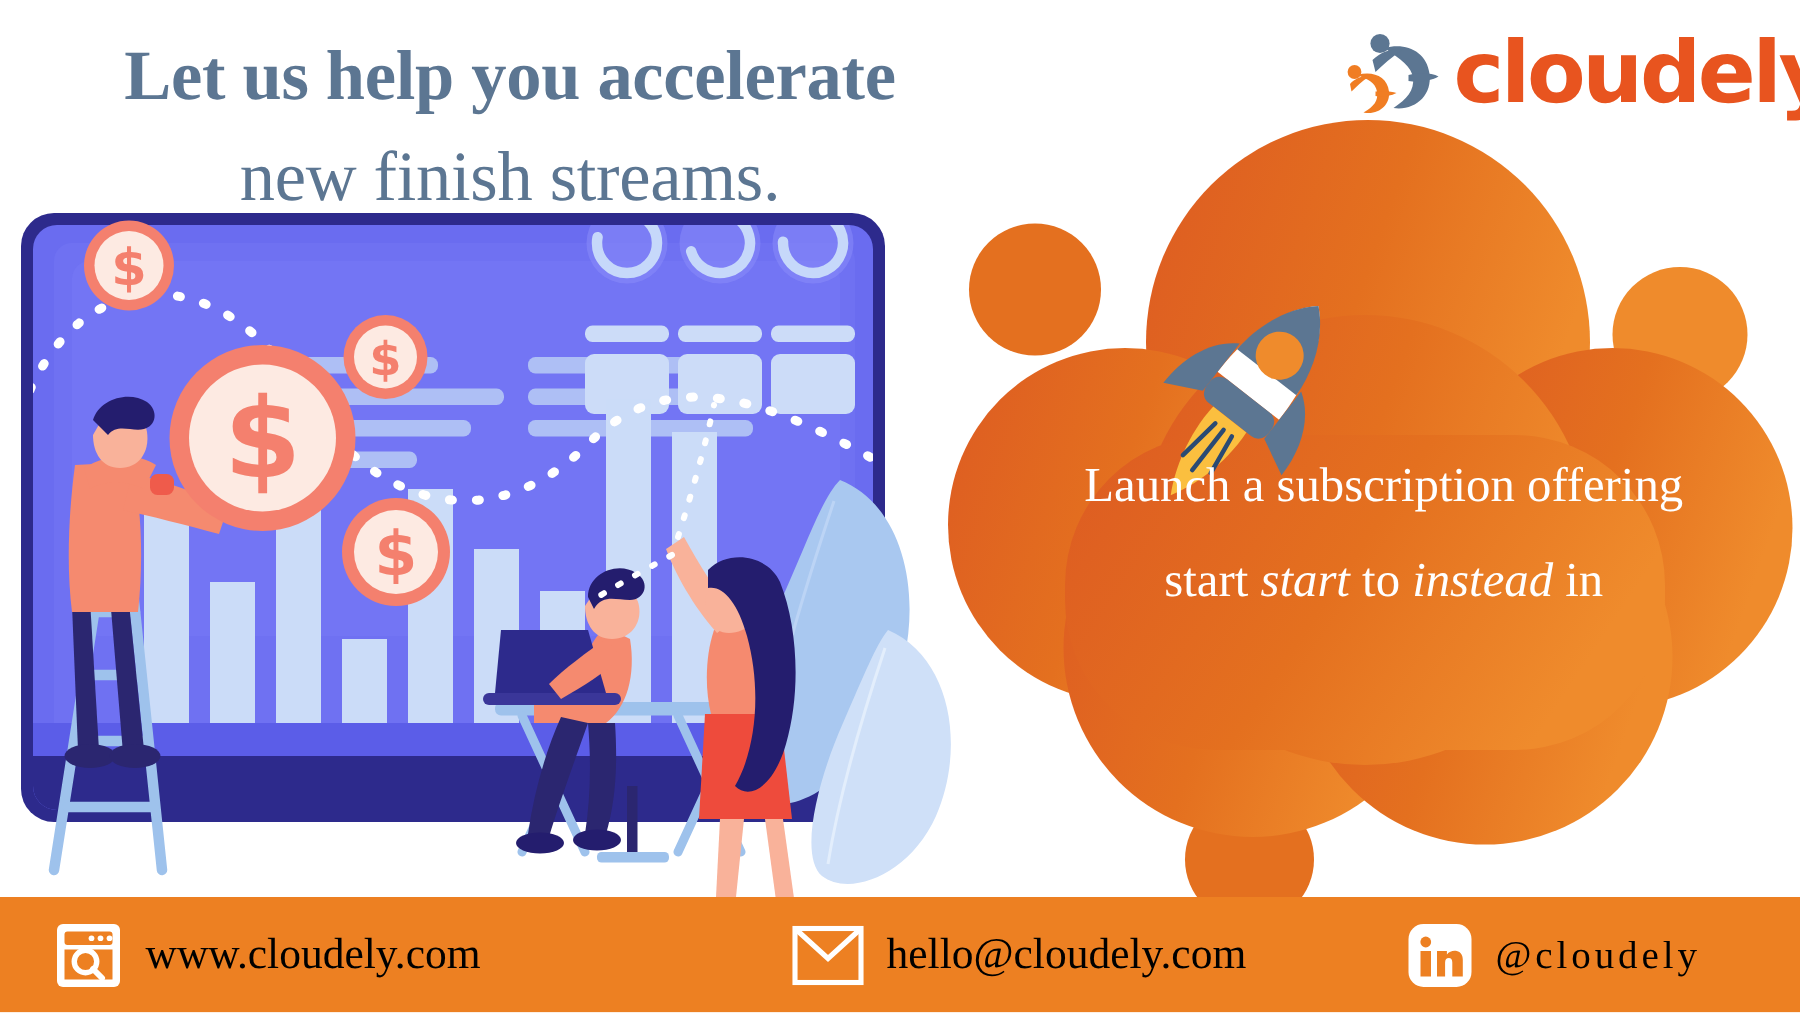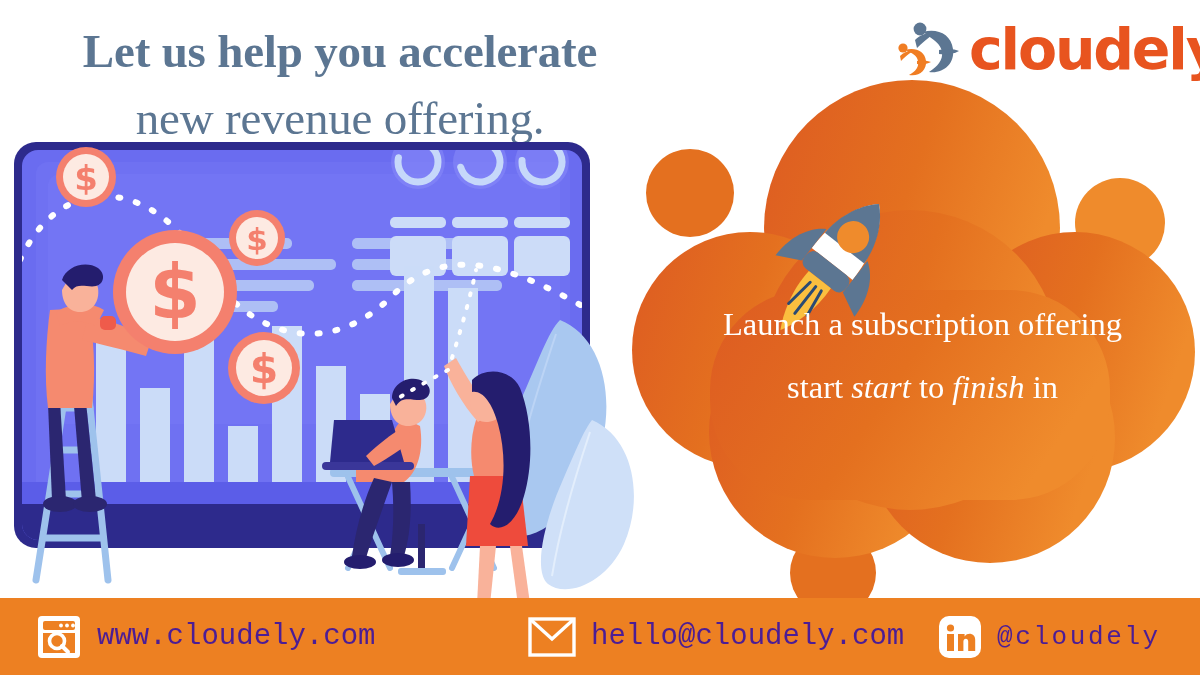--- a/index.html
+++ b/index.html
@@ -41,37 +41,37 @@
   .cloud-text u{text-decoration:underline;text-underline-offset:3px;}
   .cloud-text .ln{display:block;white-space:nowrap;}
 
   
   .footer{
     position:absolute;left:0;bottom:0;width:1200px;height:77px;
     background:#ed8022;
   }
   .fitem{position:absolute;display:flex;align-items:center;height:77px;}
   .fitem .lbl{
-    color:#4c1d95;font-family:Liberation Mono, monospace;
+    color:#000000;font-family:Liberation Serif, serif;
     font-size:29px;margin-left:15px;white-space:nowrap;
   }
   .fitem .lbl.spaced{letter-spacing:2.6px;font-size:26px;}
   .f-web{left:36px;}
   .f-mail{left:528px;}
   .f-li{left:938px;}
   svg{display:block;overflow:visible;}
 </style>
 </head>
 <body>
 
 <div id="canvas">
 
   <div class="headline">
     <span class="l1">Let us help you accelerate</span>
-    <span class="l2">new revenue offering.</span>
+    <span class="l2">new finish streams.</span>
   </div>
 
   <div class="logo">
     <div class="logo-mark">
       <svg width="78" height="66" viewBox="0 0 78 66">
 
         <path d="M30 12 C44 8 58 14 60 29 C62 44 50 54 36 52 C45 46 50 40 49 32 C48 24 41 20 30 12 Z" fill="#5c7692"></path>
         <path d="M46 30 C54 28 62 29 66 31 C61 34 53 35 46 34 Z" fill="#5c7692"></path>
         <path d="M22 20 C28 14 36 12 42 13 C35 18 29 23 24 28 Z" fill="#5c7692"></path>
         <circle cx="27" cy="9" r="6.4" fill="#5c7692"></circle>
@@ -289,21 +289,21 @@
         <g stroke="#2a4a74" stroke-width="3" stroke-linecap="round">
           <line x1="46" y1="104" x2="42" y2="134"></line>
           <line x1="53" y1="104" x2="53" y2="138"></line>
           <line x1="60" y1="104" x2="64" y2="132"></line>
         </g>
       </g>
     </svg>
 
     <div class="cloud-text">
       <span class="ln">Launch a subscription offering</span>
-      <span class="ln"><span>start </span><i>start</i><span> to </span><i>finish</i><span> in</span></span>
+      <span class="ln"><span>start </span><i>start</i><span> to </span><i>instead</i><span> in</span></span>
     </div>
   </div>
 
   <div class="footer">
 
     <div class="fitem f-web">
       <span>
         <svg width="46" height="46" viewBox="0 0 46 46">
           <rect x="2" y="2" width="42" height="42" rx="4" fill="#ffffff"></rect>
           <rect x="7" y="7" width="32" height="9" rx="2" fill="#ed8022"></rect>

